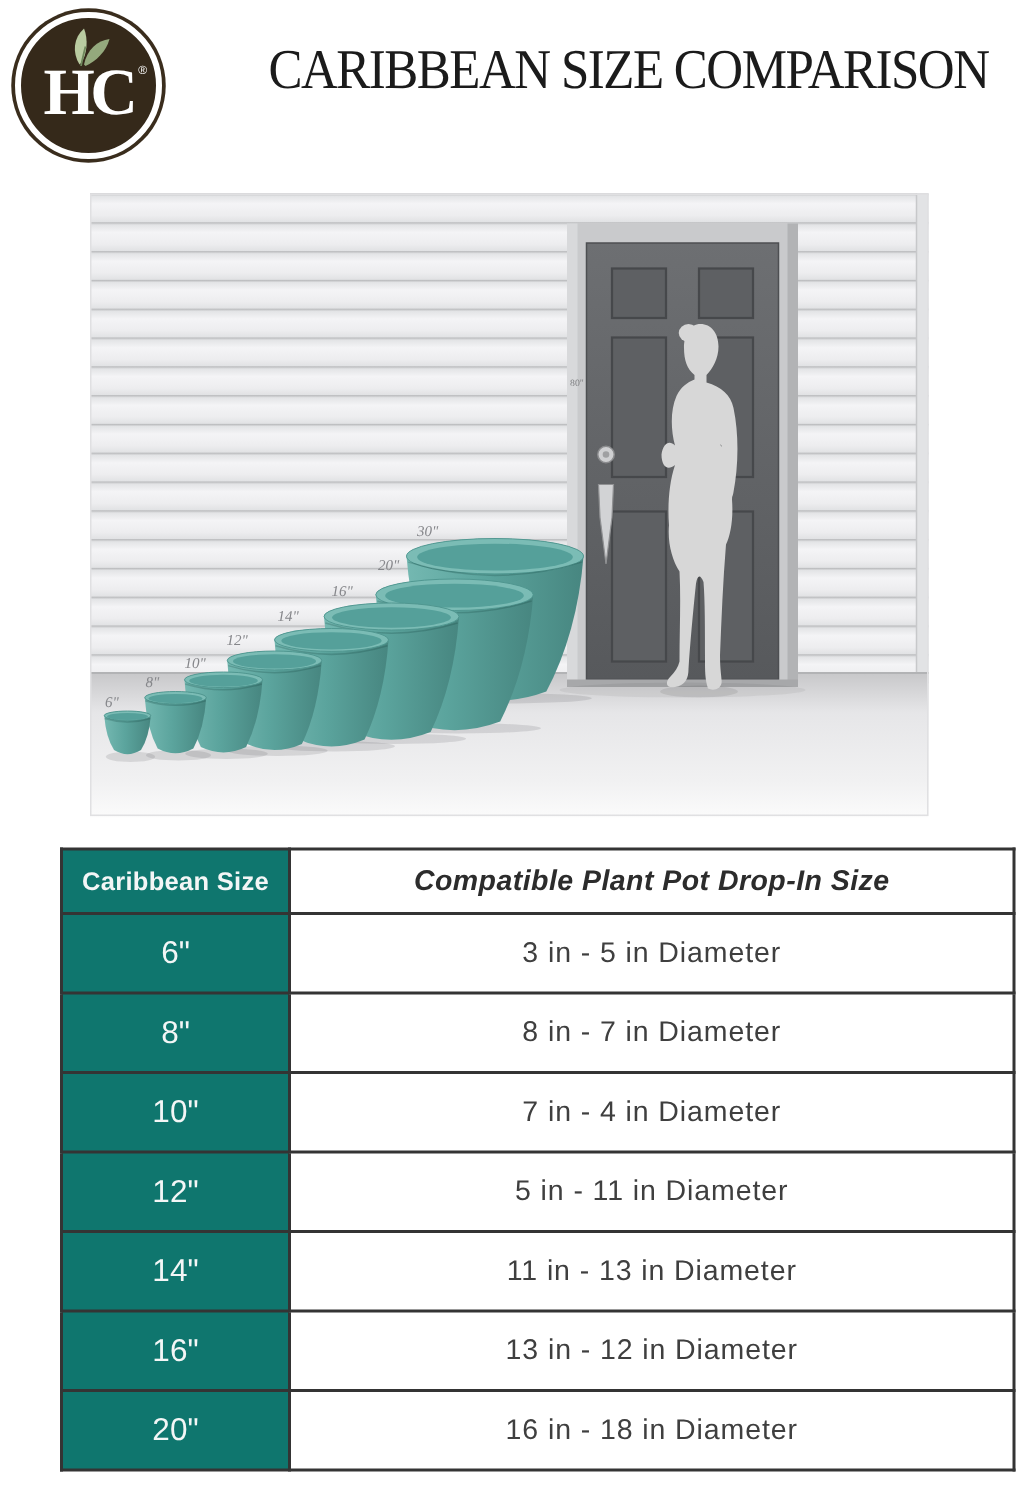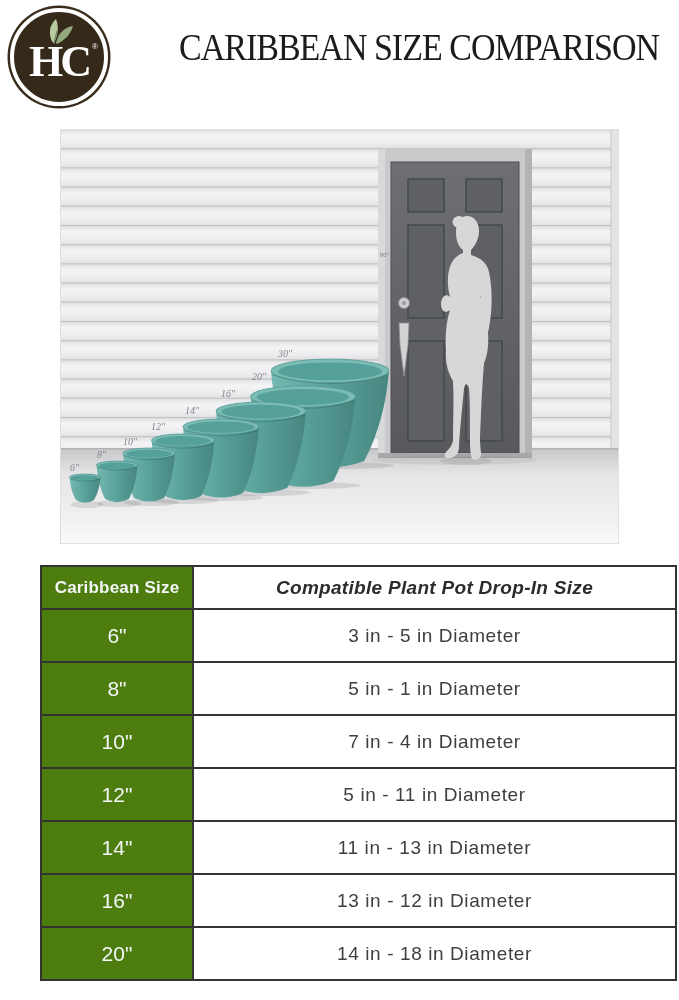--- a/index.html
+++ b/index.html
@@ -41,21 +41,21 @@
   .size-table{
     position:absolute;left:40px;top:565px;width:637px;
     border-collapse:collapse;table-layout:fixed;
   }
   .size-table th,.size-table td{
     border:2.5px solid #343434;text-align:center;vertical-align:middle;padding:0;
   }
   .size-table col.c1{width:152px;}
   .size-table th{height:41px;}
   .size-table td{height:51px;}
-  .cell-dark{background:#4d7c0f;color:#f3f6f6;}
+  .cell-dark{background:#0f766e;color:#f3f6f6;}
   .cell-light{background:#ffffff;}
   th.cell-dark{font-size:17px;font-weight:700;letter-spacing:0.2px;}
   th.cell-light{font-size:19px;font-weight:700;color:#2c2c2c;letter-spacing:0.3px;font-style:italic;}
   td.cell-dark{font-size:21px;font-weight:400;}
   td.cell-light{font-size:19px;color:#3f3f3f;font-weight:400;letter-spacing:0.6px;margin-left:20px;}
 </style>
 </head>
 <body>
 
 <div class="page">
@@ -304,37 +304,37 @@
         <th class="cell-light">Compatible Plant Pot Drop-In Size</th>
       </tr>
     </thead>
     <tbody>
       <tr>
         <td class="cell-dark">6"</td>
         <td class="cell-light">3 in - 5 in Diameter</td>
       </tr>
       <tr>
         <td class="cell-dark">8"</td>
-        <td class="cell-light">5 in - 1 in Diameter</td>
+        <td class="cell-light">8 in - 7 in Diameter</td>
       </tr>
       <tr>
         <td class="cell-dark">10"</td>
         <td class="cell-light">7 in - 4 in Diameter</td>
       </tr>
       <tr>
         <td class="cell-dark">12"</td>
         <td class="cell-light">5 in - 11 in Diameter</td>
       </tr>
       <tr>
         <td class="cell-dark">14"</td>
         <td class="cell-light">11 in - 13 in Diameter</td>
       </tr>
       <tr>
         <td class="cell-dark">16"</td>
         <td class="cell-light">13 in - 12 in Diameter</td>
       </tr>
       <tr>
         <td class="cell-dark">20"</td>
-        <td class="cell-light">14 in - 18 in Diameter</td>
+        <td class="cell-light">16 in - 18 in Diameter</td>
       </tr>
     </tbody>
   </table>
 </div>
 
 </body></html>

